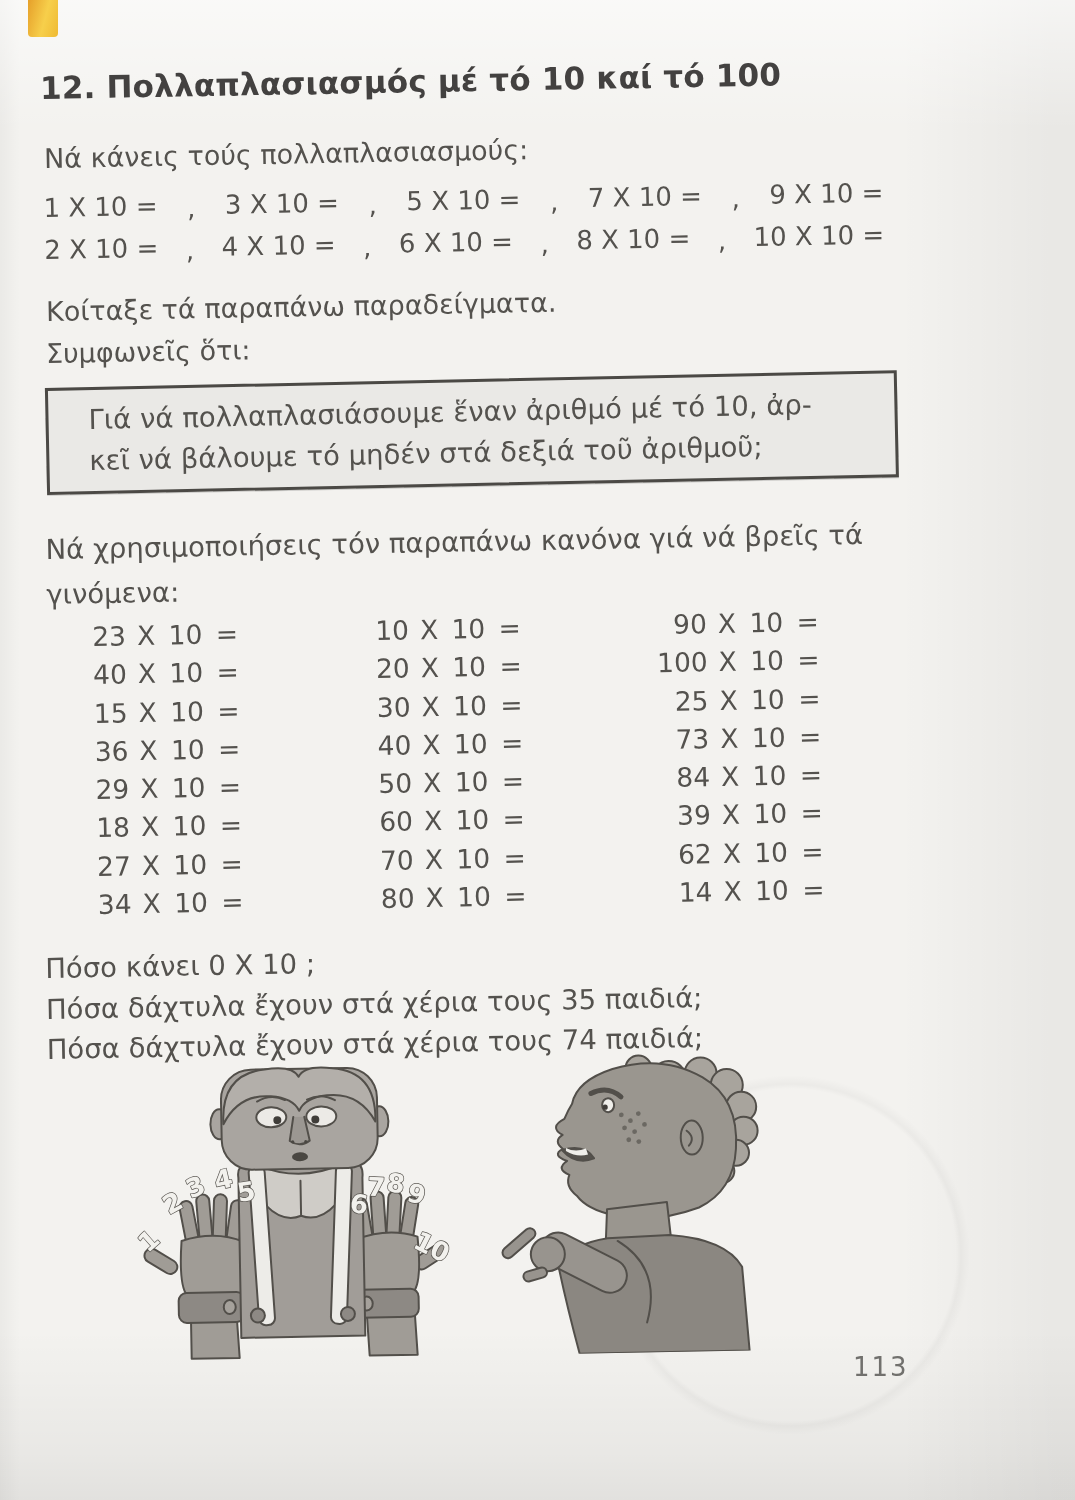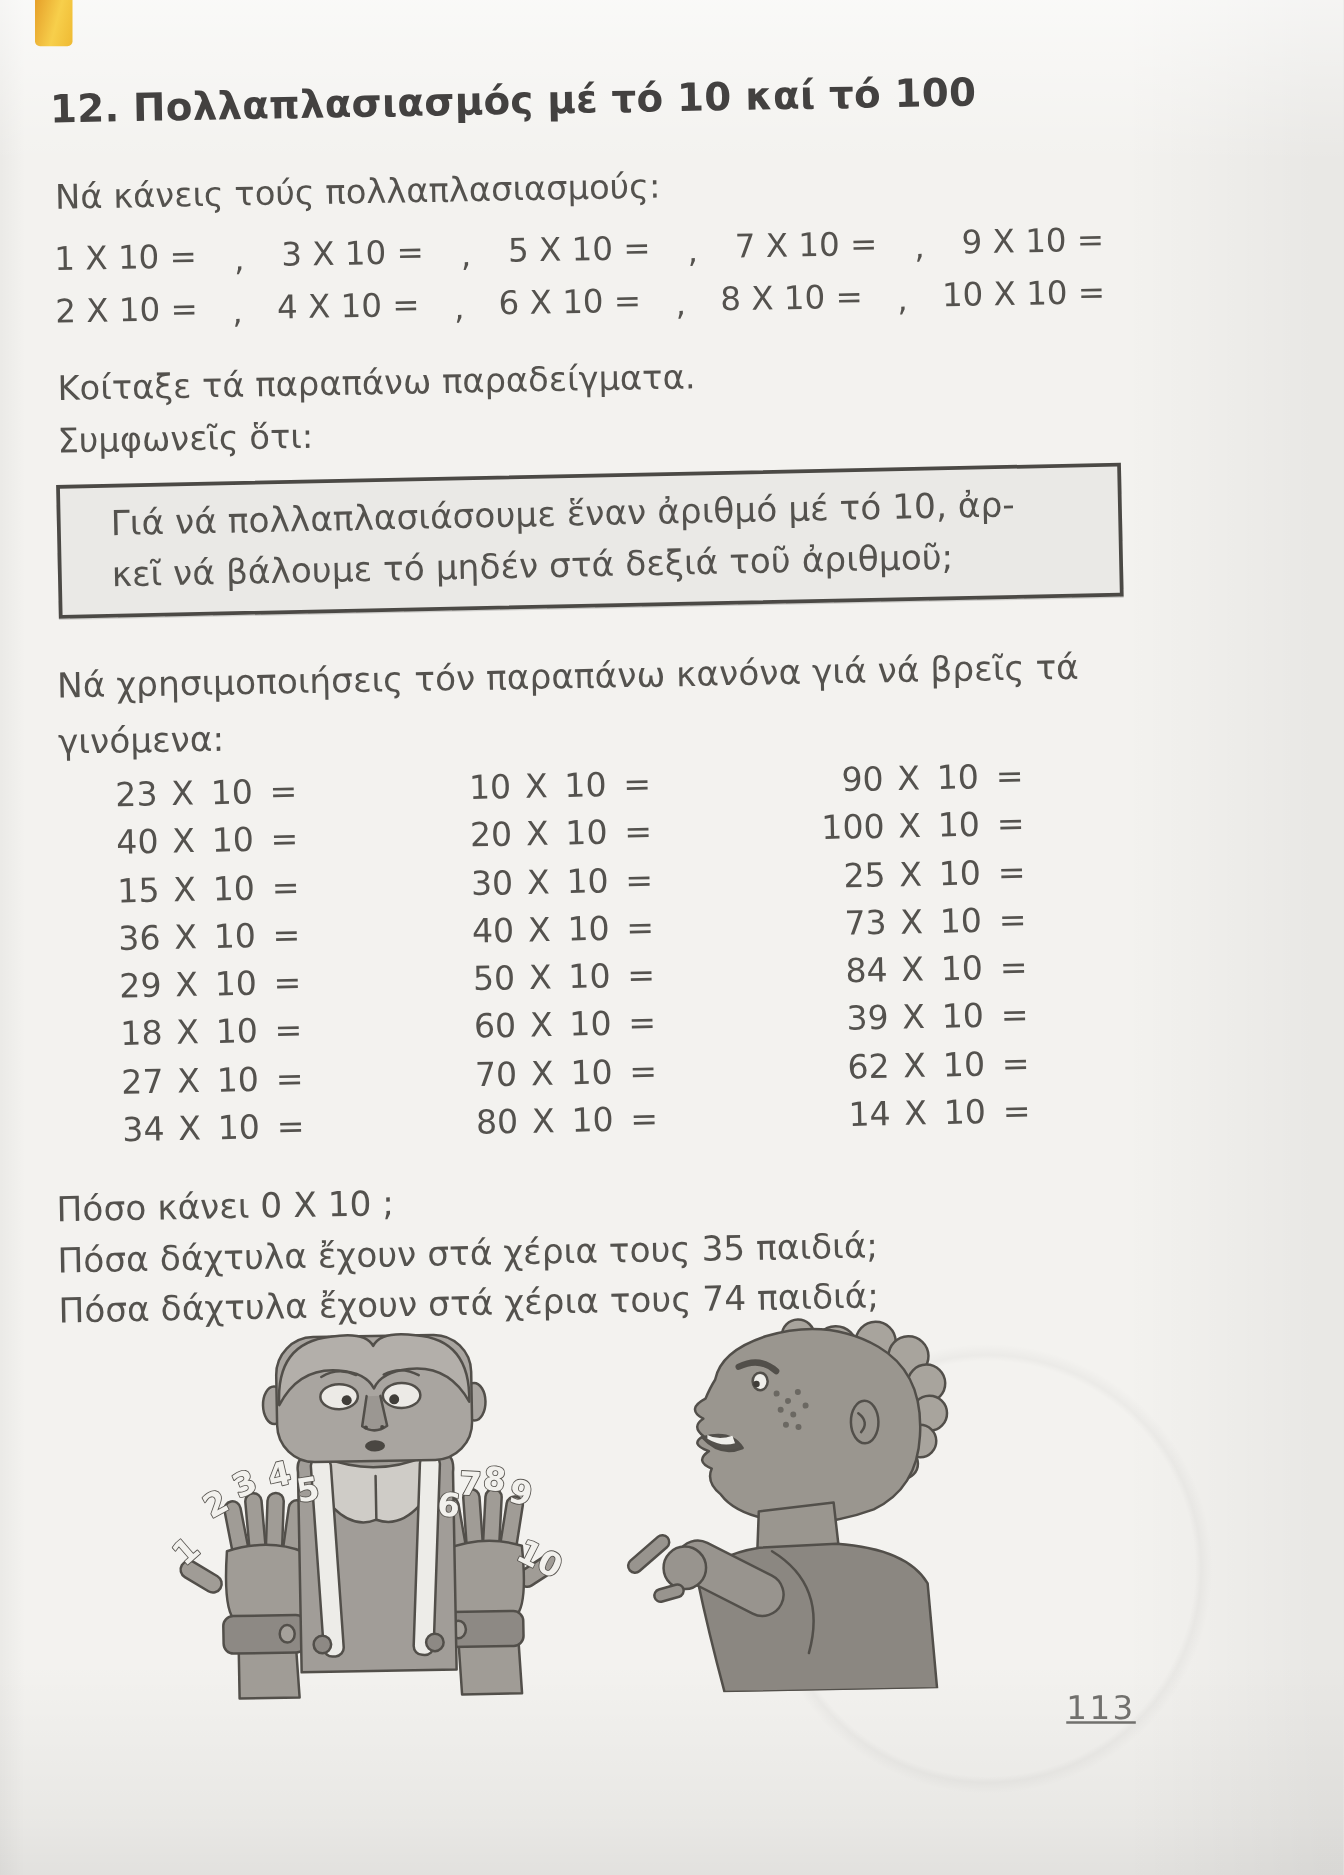--- a/index.html
+++ b/index.html
@@ -46,21 +46,21 @@
   .pcol1{ left:85px; } .pcol2{ left:368px; } .pcol3{ left:650px; }
   .prow{ height:38.3px; line-height:38.3px; display:flex; align-items:baseline; white-space:nowrap; }
   .pnum{ display:inline-block; min-width:44px; text-align:right; }
   .pcol3 .pnum{ min-width:60px; }
   .psuf{ margin-left:11px; word-spacing:5px; }
 
   .questions{ position:absolute; left:46px; top:948px; font-size:27.5px; line-height:40.5px; white-space:nowrap; }
 
   .illu{ position:absolute; left:125px; top:1062px; }
 
-  .pageno{ position:absolute; left:853px; top:1352px; font-size:26px; color:#71706d; letter-spacing:2px;text-decoration:underline; }
+  .pageno{ position:absolute; left:853px; top:1352px; font-size:26px; color:#71706d; letter-spacing:2px; }
 </style>
 </head>
 <body>
 
 <div class="page">
 
   <div class="yellow-tab"></div>
 
   <div class="title tilt">12. Πολλαπλασιασμός μέ τό 10 καί τό 100</div>
 

